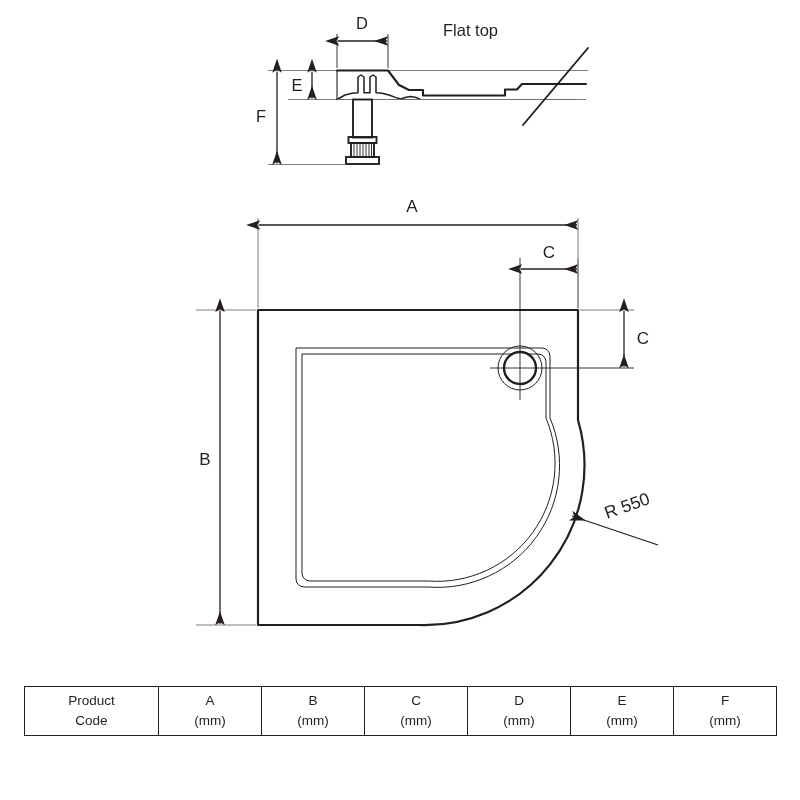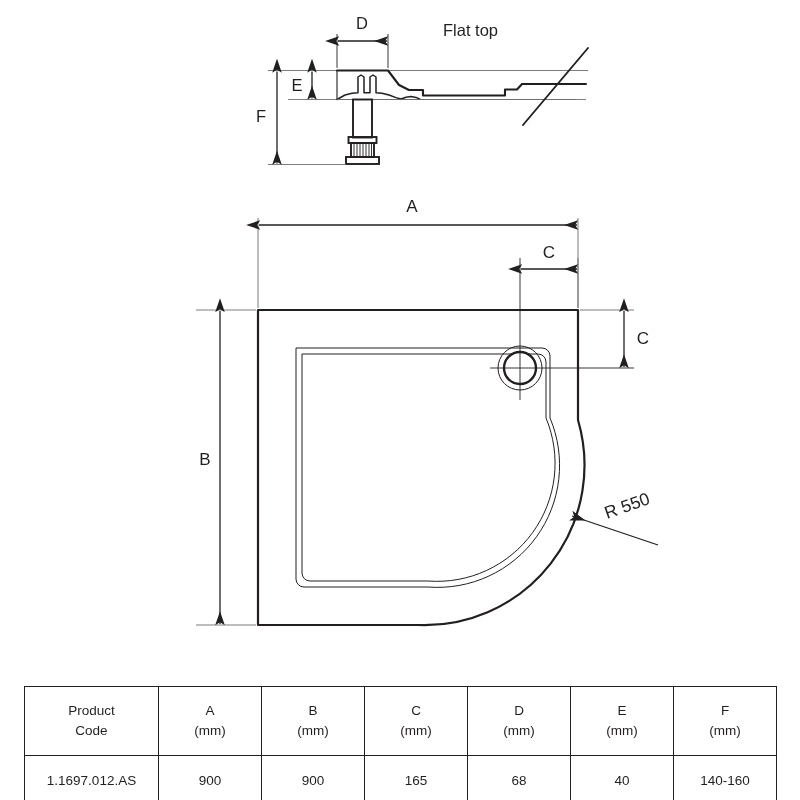--- a/index.html
+++ b/index.html
@@ -40,21 +40,21 @@
     width: 752px;
     table-layout: fixed;
   }
   table.spec td {
     border: 1.6px solid #231f20;
     text-align: center;
     vertical-align: middle;
     font-size: 13.5px;
     color: #231f20;
     line-height: 1.45;
-    padding: 10px;
+    padding: 0;
   }
   table.spec tr.head-row td {
     height: 48px;
   }
   table.spec tr.data-row td {
     height: 30px;
   }
   .hdr-line { display: block; }
   .colw-code { width: 134px; }
   .colw-dim  { width: 103px; }
@@ -275,26 +275,17 @@
           </td>
           <td>
             <span class="hdr-line">E</span>
             <span class="hdr-line">(mm)</span>
           </td>
           <td>
             <span class="hdr-line">F</span>
             <span class="hdr-line">(mm)</span>
           </td>
         </tr>
-        <tr class="data-row">
-          <td>1.1697.012.AS</td>
-          <td>900</td>
-          <td>900</td>
-          <td>165</td>
-          <td>68</td>
-          <td>40</td>
-          <td>140-160</td>
-        </tr>
       </tbody>
     </table>
   </div>
 
 </div>
 
 </body></html>

